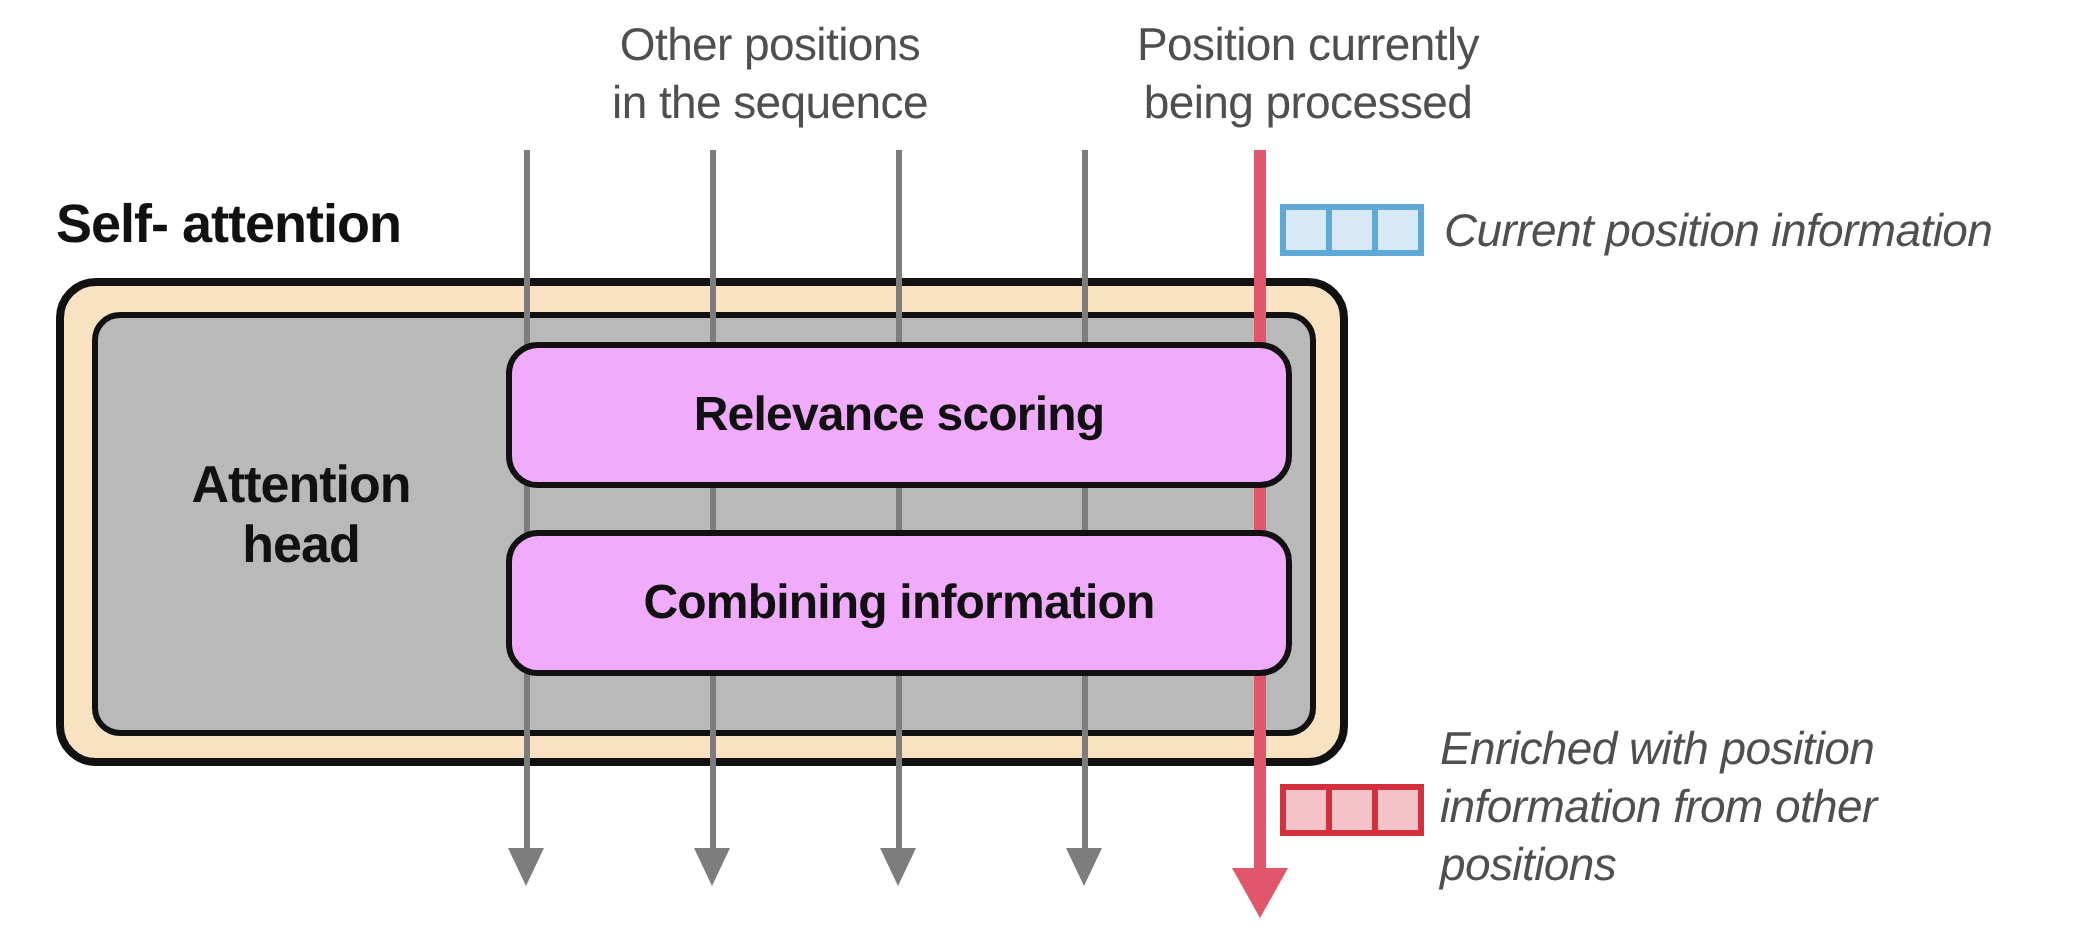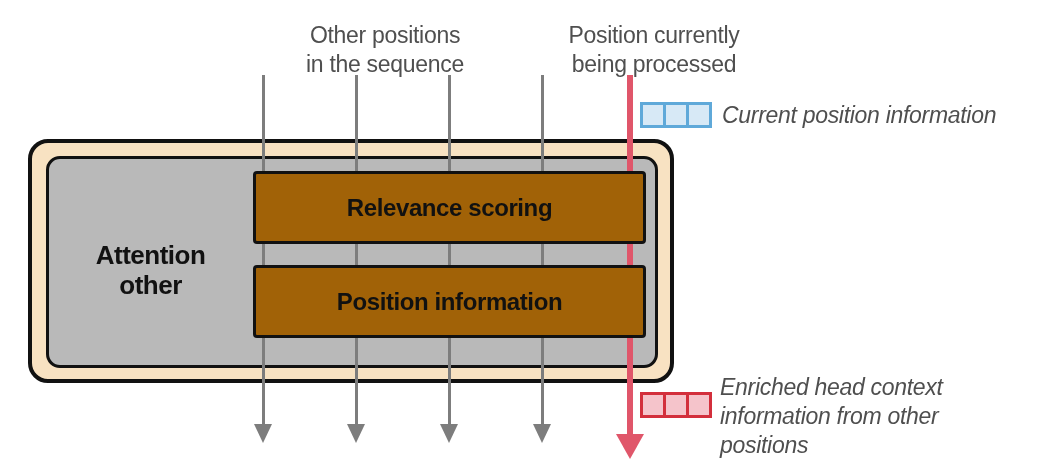--- a/index.html
+++ b/index.html
@@ -17,21 +17,21 @@
   * { box-sizing: border-box; margin: 0; padding: 0; }
   html, body { background: #ffffff; }
   body { font-family: "Liberation Sans", sans-serif; }
   #stage {
     position: relative;
     width: 1044px;
     height: 470px;
     background: #ffffff;
     overflow: hidden;
   }
-  .prewrap { white-space: pre-line; margin-top: 13px; }
+  .prewrap { white-space: pre-line; }
 
   
   .top-label {
     position: absolute;
     top: 8px;
     width: 220px;
     text-align: center;
     font-size: 23px;
     line-height: 29px;
     font-weight: 500;
@@ -115,23 +115,23 @@
     border-right: 14px solid transparent;
     border-top: 25px solid var(--accent-red);
     z-index: 2;
   }
 
   
   .process-box {
     position: absolute;
     left: 253px;
     width: 393px; height: 73px;
-    background: #a16207;
+    background: #f0abfc;
     border: 3.5px solid var(--ink);
-    border-radius: 4px;
+    border-radius: 16px;
     display: flex;
     align-items: center;
     justify-content: center;
     font-size: 24px;
     font-weight: 600;
     color: var(--ink);
     letter-spacing: -0.4px;
     z-index: 3;
   }
   #relevance-box { top: 171px; }
@@ -184,50 +184,51 @@
 </head>
 <body>
 
 <div id="stage">
 
   <div class="top-label prewrap" id="label-other">Other positions
 in the sequence</div>
   <div class="top-label prewrap" id="label-current">Position currently
 being processed</div>
 
+  <div id="self-attn-title">Self- attention</div>
   <div id="outer-box"></div>
   <div id="head-box"></div>
   <div id="attention-head-label" class="prewrap">Attention
-other</div>
+head</div>
 
   <div class="vline" style="left:261.5px"></div>
   <div class="vline" style="left:354.5px"></div>
   <div class="vline" style="left:447.5px"></div>
   <div class="vline" style="left:540.5px"></div>
   <div class="vhead" style="left:254px"></div>
   <div class="vhead" style="left:347px"></div>
   <div class="vhead" style="left:440px"></div>
   <div class="vhead" style="left:533px"></div>
 
   <div id="red-line"></div>
   <div id="red-head"></div>
 
   <div class="process-box" id="relevance-box">Relevance scoring</div>
-  <div class="process-box" id="combining-box">Position information</div>
+  <div class="process-box" id="combining-box">Combining information</div>
 
   <div class="legend-cells" id="legend-current-cells">
     <div class="legend-cell"></div>
     <div class="legend-cell"></div>
     <div class="legend-cell"></div>
   </div>
   <div class="legend-text" id="legend-current-text">Current position information</div>
 
   <div class="legend-cells" id="legend-enriched-cells">
     <div class="legend-cell"></div>
     <div class="legend-cell"></div>
     <div class="legend-cell"></div>
   </div>
-  <div class="legend-text prewrap" id="legend-enriched-text">Enriched head context
+  <div class="legend-text prewrap" id="legend-enriched-text">Enriched with position
 information from other
 positions</div>
 
 
 </div>
 
 </body></html>

